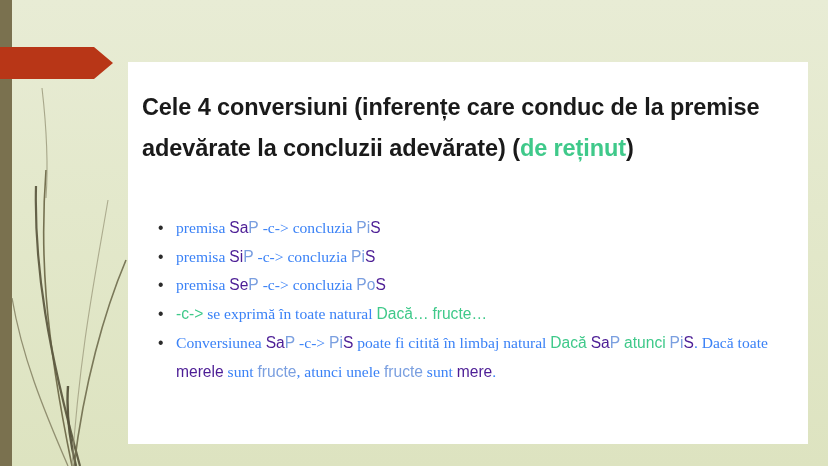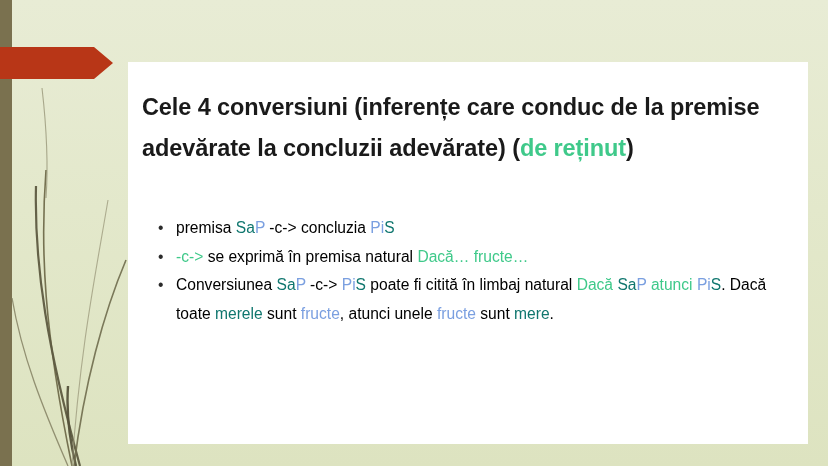--- a/index.html
+++ b/index.html
@@ -98,24 +98,24 @@
   .bullets li::before {
     content: "\2022";
     position: absolute;
     left: 16px;
     top: 0;
     font-size: 15.6px;
     line-height: 28.7px;
     color: #2b2b2b;
   }
 
-  .s  { color: #0f766e; }   
+  .s  { color: #4c1d95; }   
   .p  { color: #7a9fe0; }   
   .g  { color: #3fc98a; }   
-  .dk { color: #000000; }
+  .dk { color: #3b82f6; font-family: Liberation Serif, serif; }
 
   .title .g { color: #3fc98a; }
 </style>
 </head>
 <body>
 
 <div class="slide">
 
   <div class="slide-bg"></div>
 
@@ -136,18 +136,20 @@
   </svg>
 
   <div class="card">
 
     <h1 class="title">
       <span>Cele 4 conversiuni (inferențe care conduc de la premise adevărate la concluzii adevărate) (</span><span class="g">de reținut</span><span>)</span>
     </h1>
 
     <ul class="bullets" id="bullet-list">
         <li><span class="dk">premisa </span><span class="s">Sa</span><span class="p">P</span><span class="dk"> -c-&gt; concluzia </span><span class="p">Pi</span><span class="s">S</span></li>
-        <li><span class="g">-c-&gt;</span><span class="dk"> se exprimă în premisa natural </span><span class="g">Dacă…</span><span class="dk"> </span><span class="g">fructe…</span></li>
+        <li><span class="dk">premisa </span><span class="s">Si</span><span class="p">P</span><span class="dk"> -c-&gt; concluzia </span><span class="p">Pi</span><span class="s">S</span></li>
+        <li><span class="dk">premisa </span><span class="s">Se</span><span class="p">P</span><span class="dk"> -c-&gt; concluzia </span><span class="p">Po</span><span class="s">S</span></li>
+        <li><span class="g">-c-&gt;</span><span class="dk"> se exprimă în toate natural </span><span class="g">Dacă…</span><span class="dk"> </span><span class="g">fructe…</span></li>
         <li><span class="dk">Conversiunea </span><span class="s">Sa</span><span class="p">P</span><span class="dk"> -c-&gt; </span><span class="p">Pi</span><span class="s">S</span><span class="dk"> poate fi citită în limbaj natural </span><span class="g">Dacă</span><span class="dk"> </span><span class="s">Sa</span><span class="p">P</span><span class="dk"> </span><span class="g">atunci</span><span class="dk"> </span><span class="p">Pi</span><span class="s">S</span><span class="dk">. Dacă toate </span><span class="s">merele</span><span class="dk"> sunt </span><span class="p">fructe</span><span class="dk">, atunci unele </span><span class="p">fructe</span><span class="dk"> sunt </span><span class="s">mere</span><span class="dk">.</span></li>
       </ul>
 
   </div>
 </div>
 
 </body></html>

